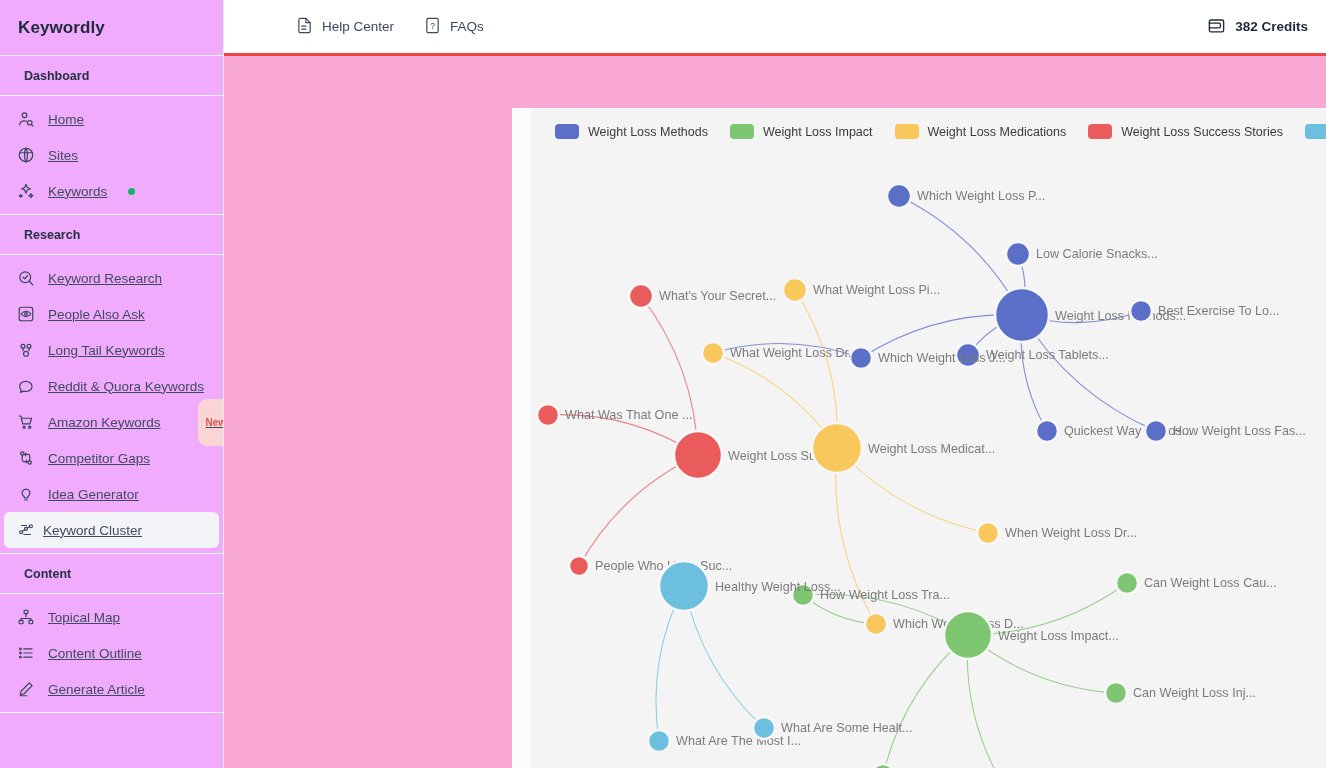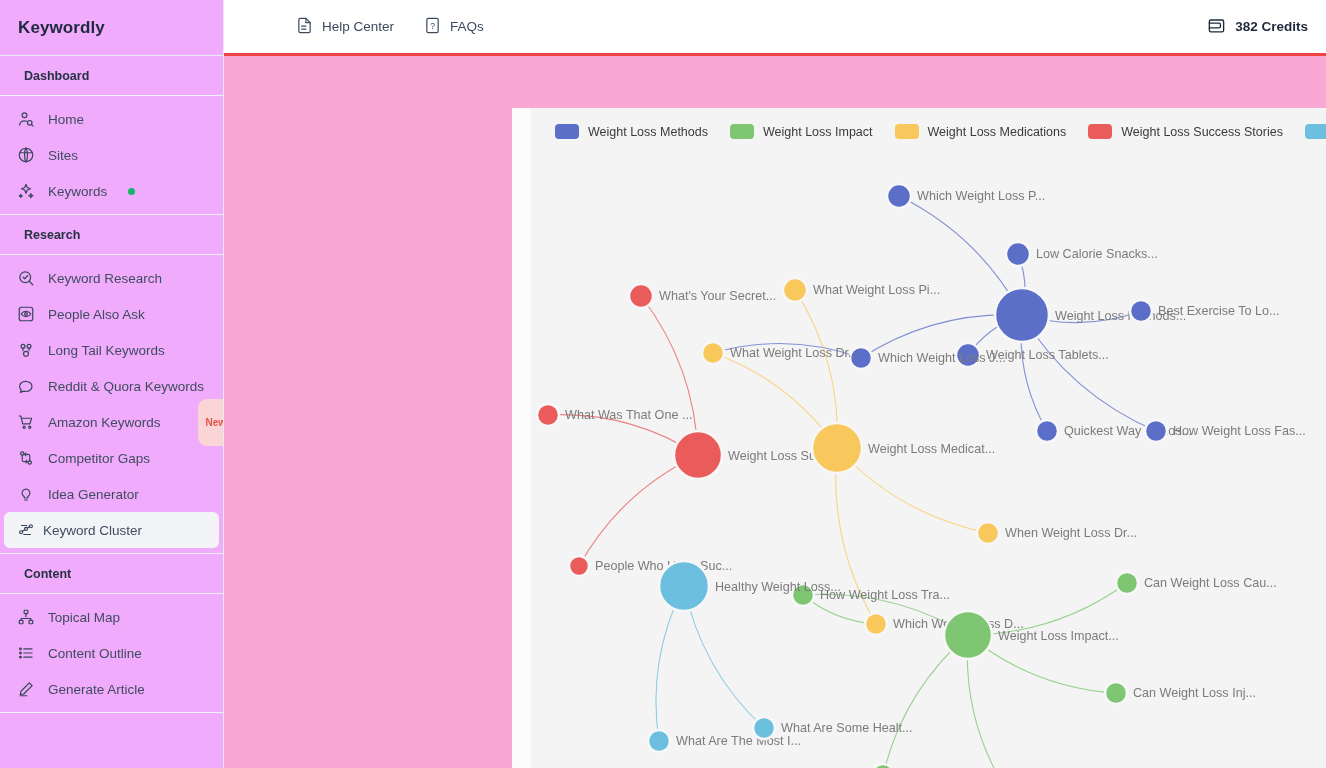--- a/index.html
+++ b/index.html
@@ -29,21 +29,21 @@
   }
   .section-title {
     font-size: 12.5px; font-weight: bold; color: #263243;
     padding: 13px 0 12px 24px;
     border-bottom: 1px solid #eef1f5;
   }
   .nav-item {
     display: flex; align-items: center; gap: 13px;
     height: 36px; padding-left: 13px; margin: 0 4px;
     color: #3f4c5e; font-size: 13.5px;
-    border-radius: 6px; cursor: pointer;
+    border-radius: 6px; cursor: pointer; text-decoration: underline;
   }
   .nav-item.active { background: #f2f4f7; gap: 8px; }
   .nav-item .ico { width: 18px; height: 18px; display: flex; align-items: center; justify-content: center; flex: 0 0 18px; color: #37465a; }
   .nav-item .ico svg { display:block; }
   .nav-label { flex: 0 0 auto; }
   .dot-green { width: 7px; height: 7px; border-radius: 50%; background: #12b76a; margin-left: 8px; }
   .badge-new {
     margin-left: 24px; background: #fbd5d5; color: #e3534b;
     font-size: 10px; font-weight: bold; padding: 18px 8px; border-radius: 9px;
   }

